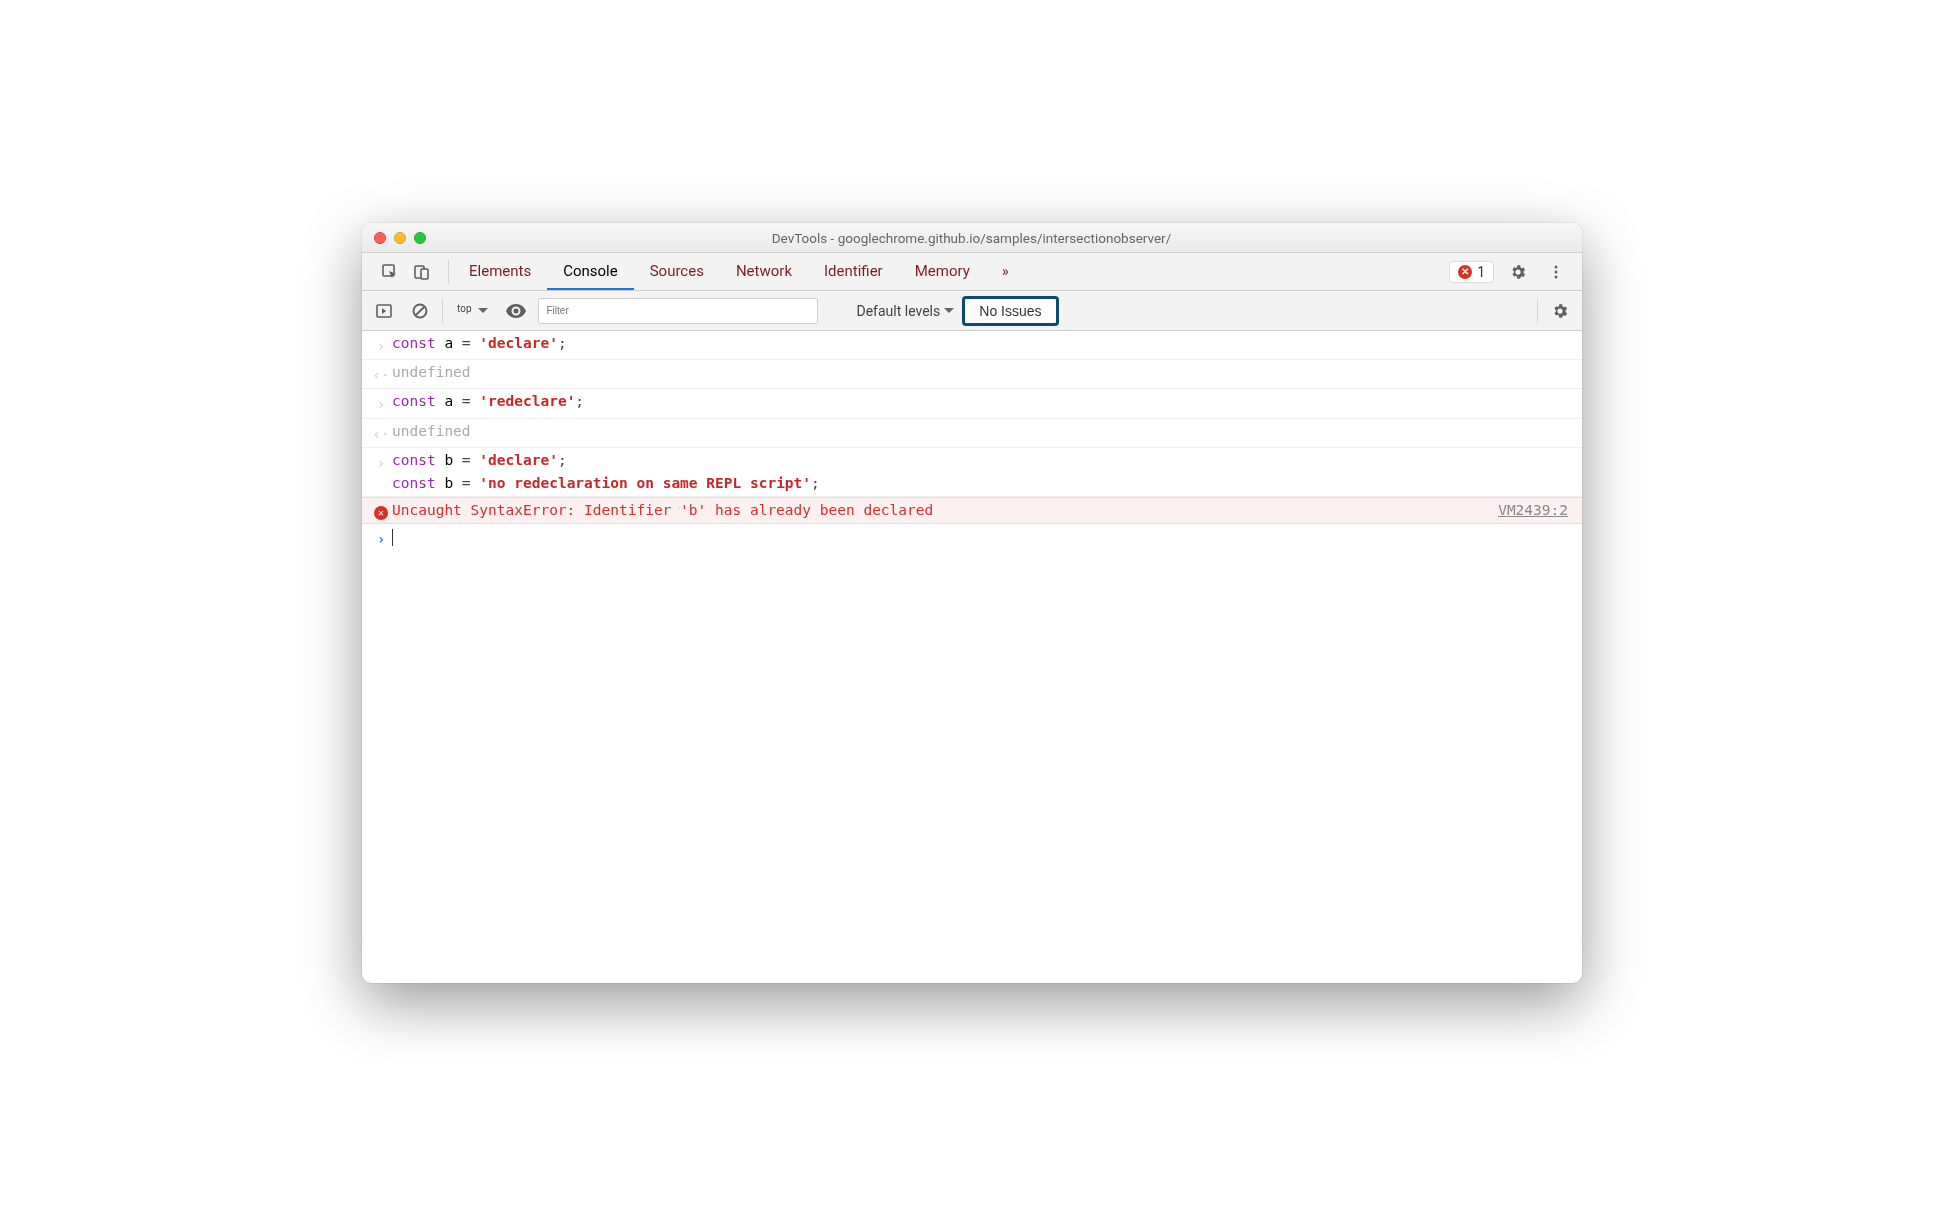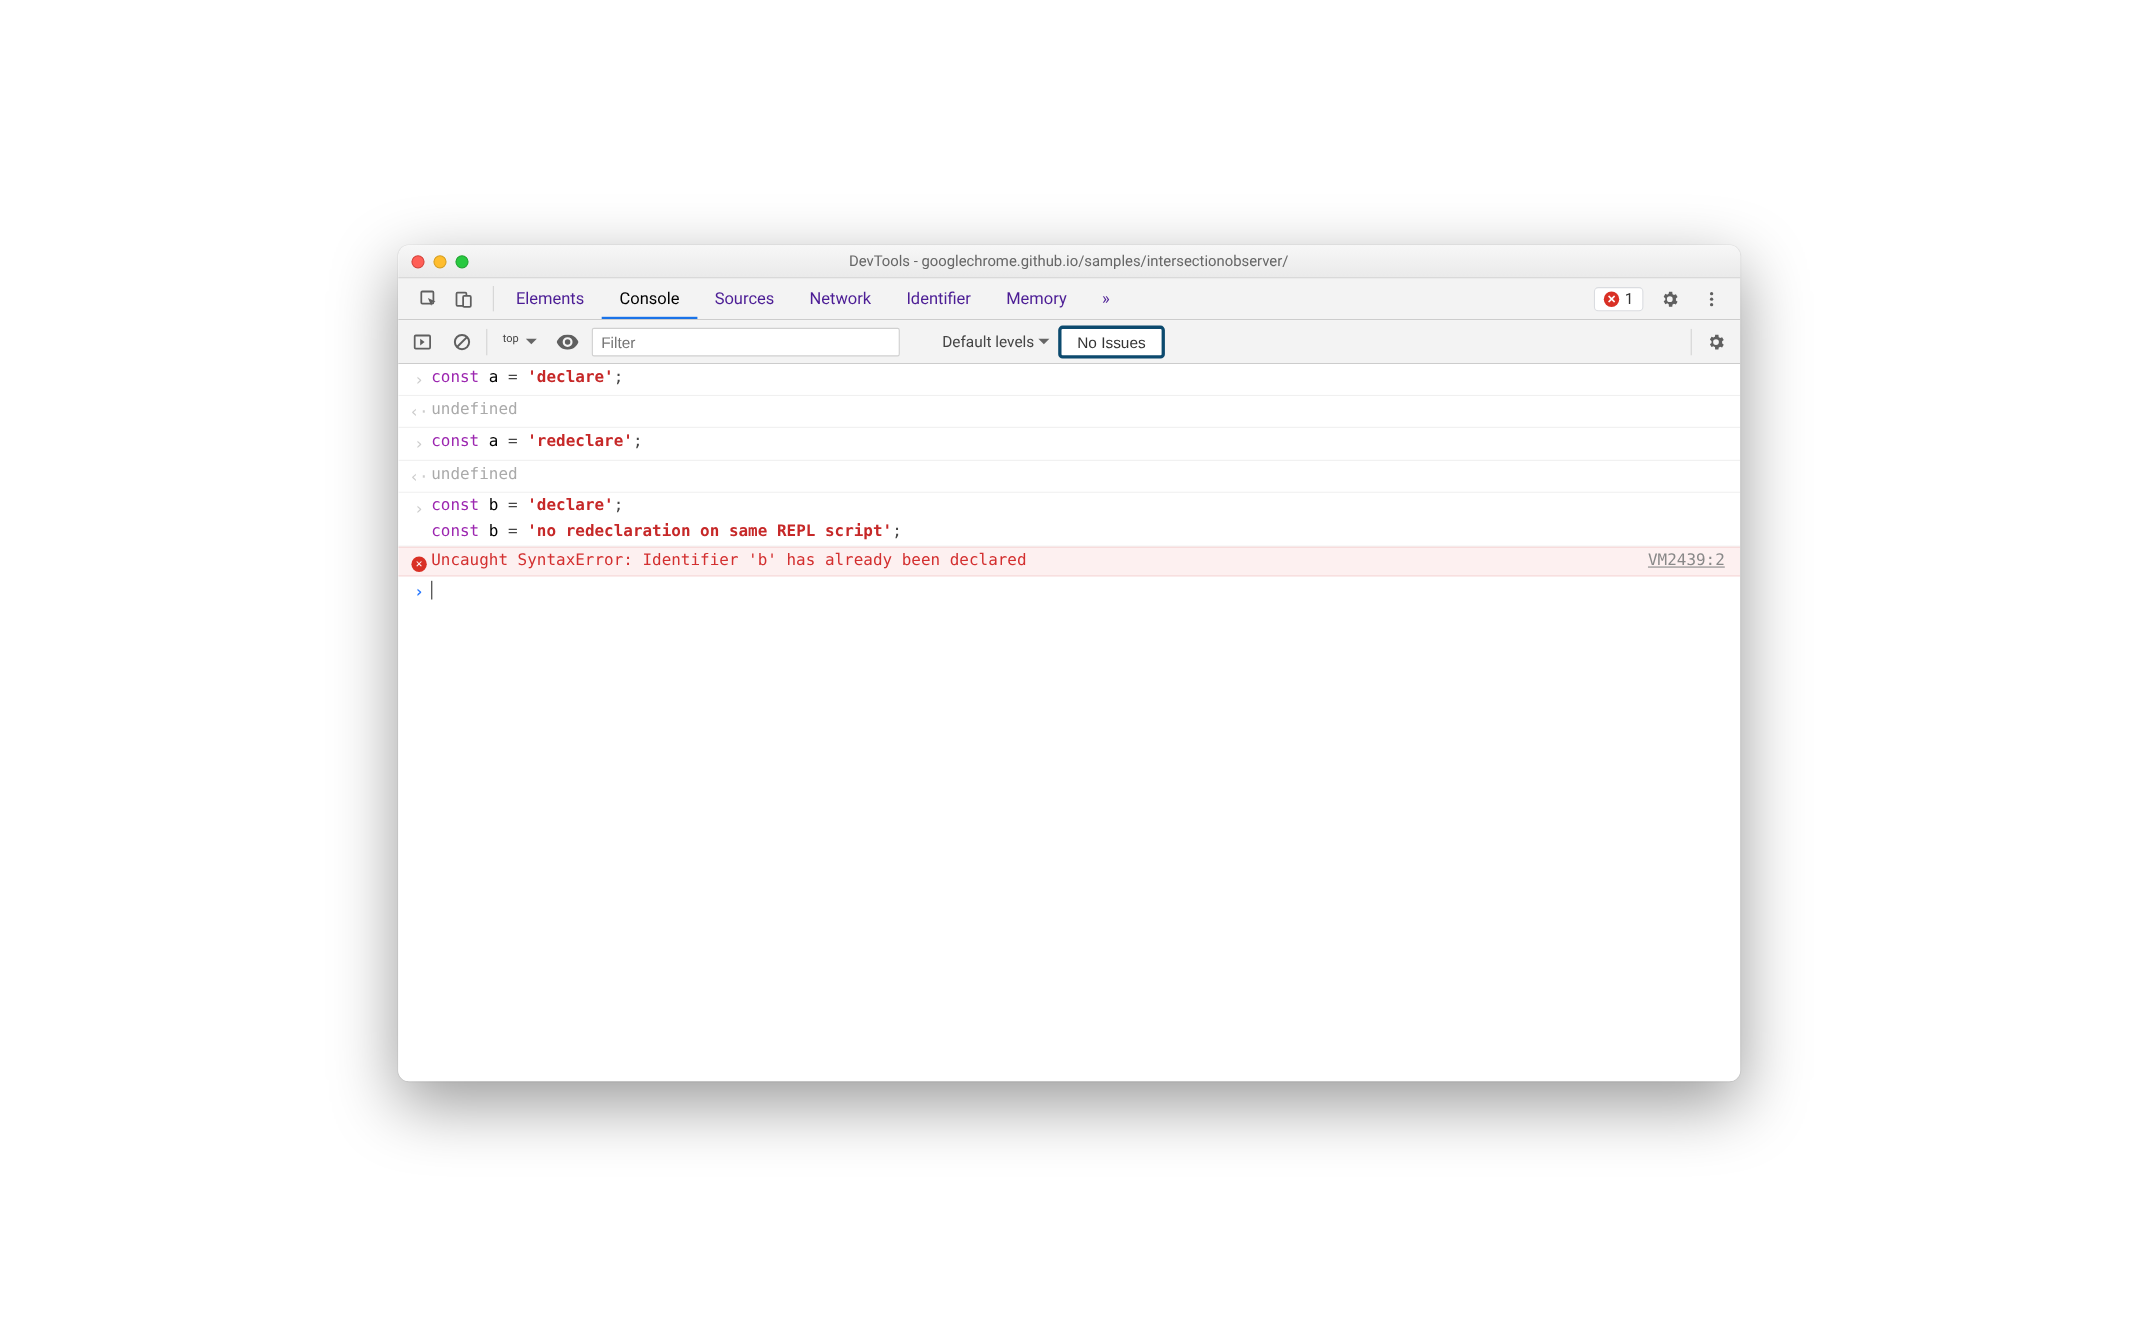--- a/index.html
+++ b/index.html
@@ -43,38 +43,38 @@
   background: #f3f3f3;
   border-bottom: 1px solid #ccc;
   display: flex;
   align-items: stretch;
   padding: 0 6px;
 }
 .tabbar .leftgroup { display: flex; align-items: center; gap: 4px; padding: 0 8px; }
 .tabbar .sep { width: 1px; background: #d4d4d4; margin: 7px 4px; }
 .iconbtn { width: 28px; height: 28px; display: flex; align-items: center; justify-content: center; color: #5f5f5f; cursor: pointer; border-radius: 3px; }
 .tabs { display: flex; align-items: stretch; }
-.tab { padding: 0 16px; display: flex; align-items: center; font-size: 15px; color: #4c1d95; cursor: pointer; border-bottom: 2px solid transparent; }
+.tab { padding: 0 16px; display: flex; align-items: center; font-size: 15px; color: #7f1d1d; cursor: pointer; border-bottom: 2px solid transparent; }
 .tab.active { color: #000; border-bottom-color: #1a73e8; }
 .tabbar .right { margin-left: auto; display: flex; align-items: center; gap: 10px; padding-right: 6px; }
 .errpill { display: flex; align-items: center; gap: 5px; background: #fff; border: 1px solid #dadce0; border-radius: 4px; padding: 2px 8px; font-size: 14px; color: #333; }
 .errdot { width: 14px; height: 14px; border-radius: 50%; background: #d93025; color: #fff; display: flex; align-items: center; justify-content: center; font-size: 10px; font-weight: bold; }
 
 .filterbar {
   height: 40px;
   background: #f3f3f3;
   border-bottom: 1px solid #ccc;
   display: flex;
   align-items: center;
   padding: 0 8px;
   gap: 8px;
 }
 .ctx { display: flex; align-items: flex-start; gap: 4px; color: #444; font-size: 10px; padding: 0 6px; cursor: pointer; }
 .ctx::after { content: ''; border: 5px solid transparent; border-top-color: #666; margin-top: 5px; margin-left: 2px; }
-.filterinput { width: 280px; height: 26px; border: 1px solid #d0d0d0; background: #fff; padding: 1px 8px; font-size: 14px; color: #888; border-radius: 2px; outline: none; }
+.filterinput { width: 280px; height: 26px; border: 1px solid #d0d0d0; background: #fff; padding: 1px 8px; font-size: 10px; color: #888; border-radius: 2px; outline: none; }
 .levels { display: flex; align-items: center; color: #444; font-size: 14px; gap: 4px; cursor: pointer; margin-left: 31px; }
 .levels::after { content: ''; border: 5px solid transparent; border-top-color: #666; margin-top: 5px; }
 .issuesbtn { background: #fff; border: 3px solid #0c4a6e; border-radius: 4px; padding: 4px 14px; font-size: 14px; color: #333; cursor: pointer; }
 .filterbar .spacer { flex: 1; }
 
 .console {
   flex: 1;
   overflow-y: auto;
   font-family: Menlo, Consolas, monospace;
   font-size: 14.5px;

